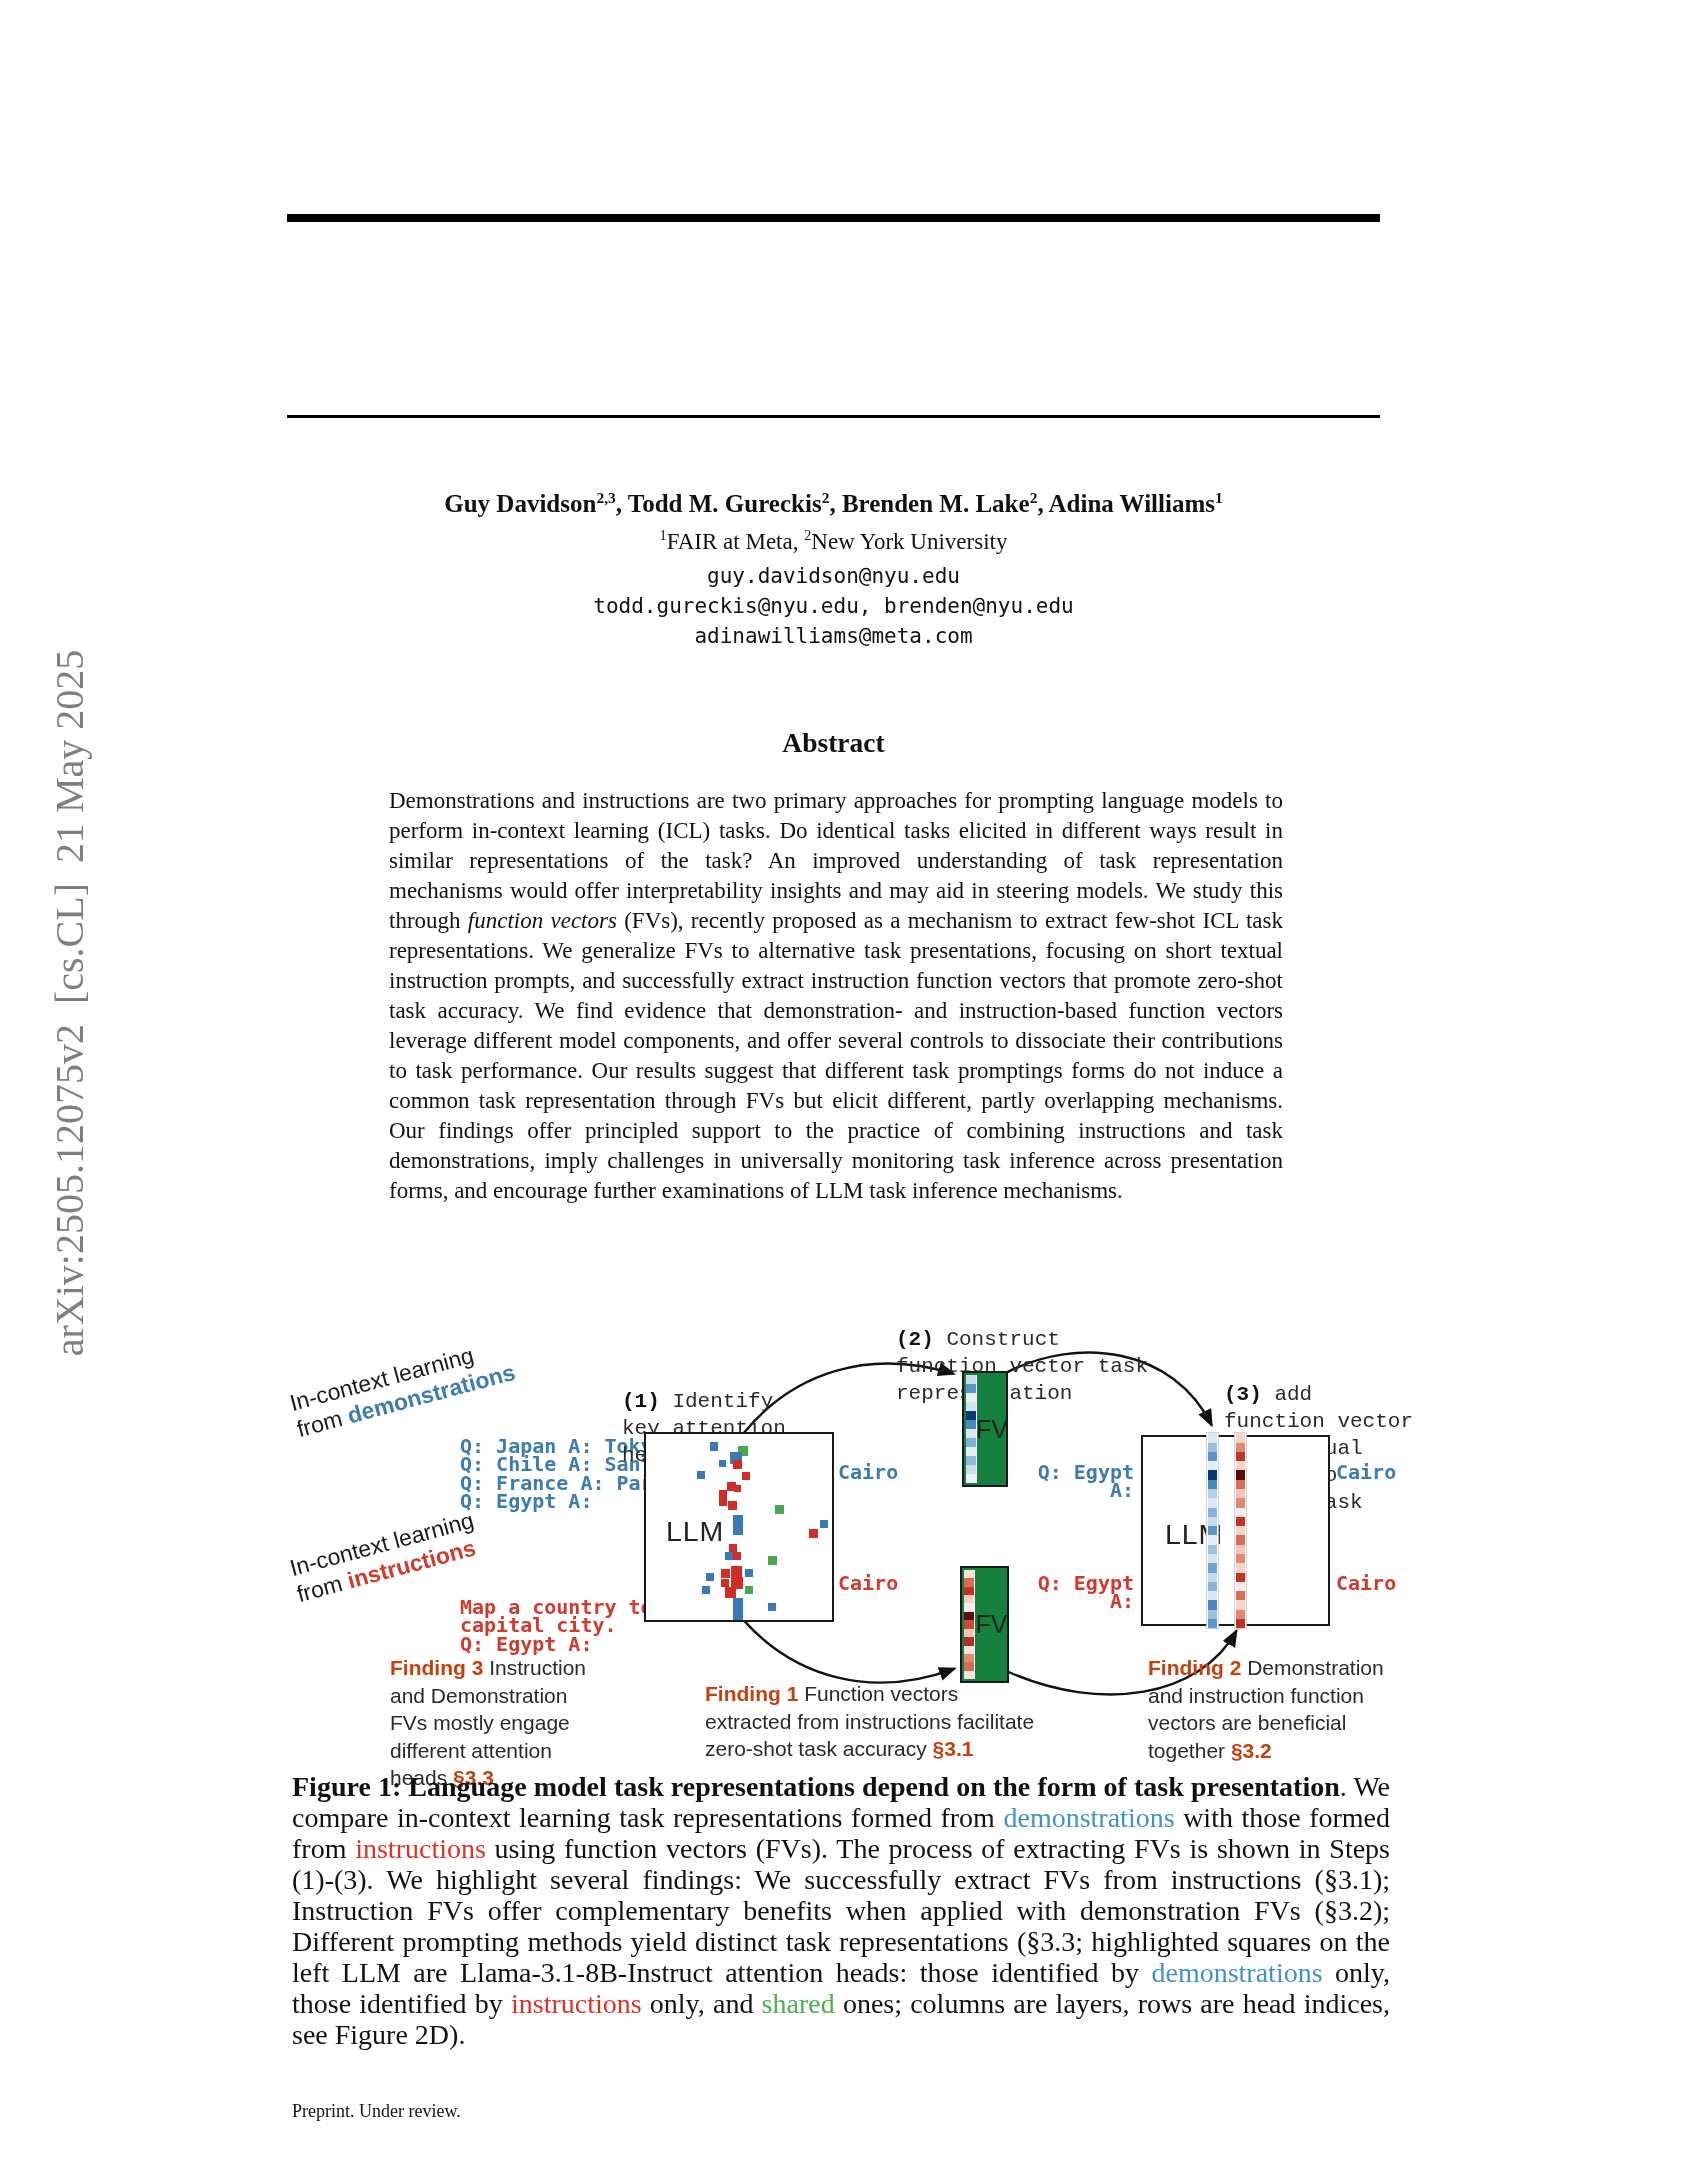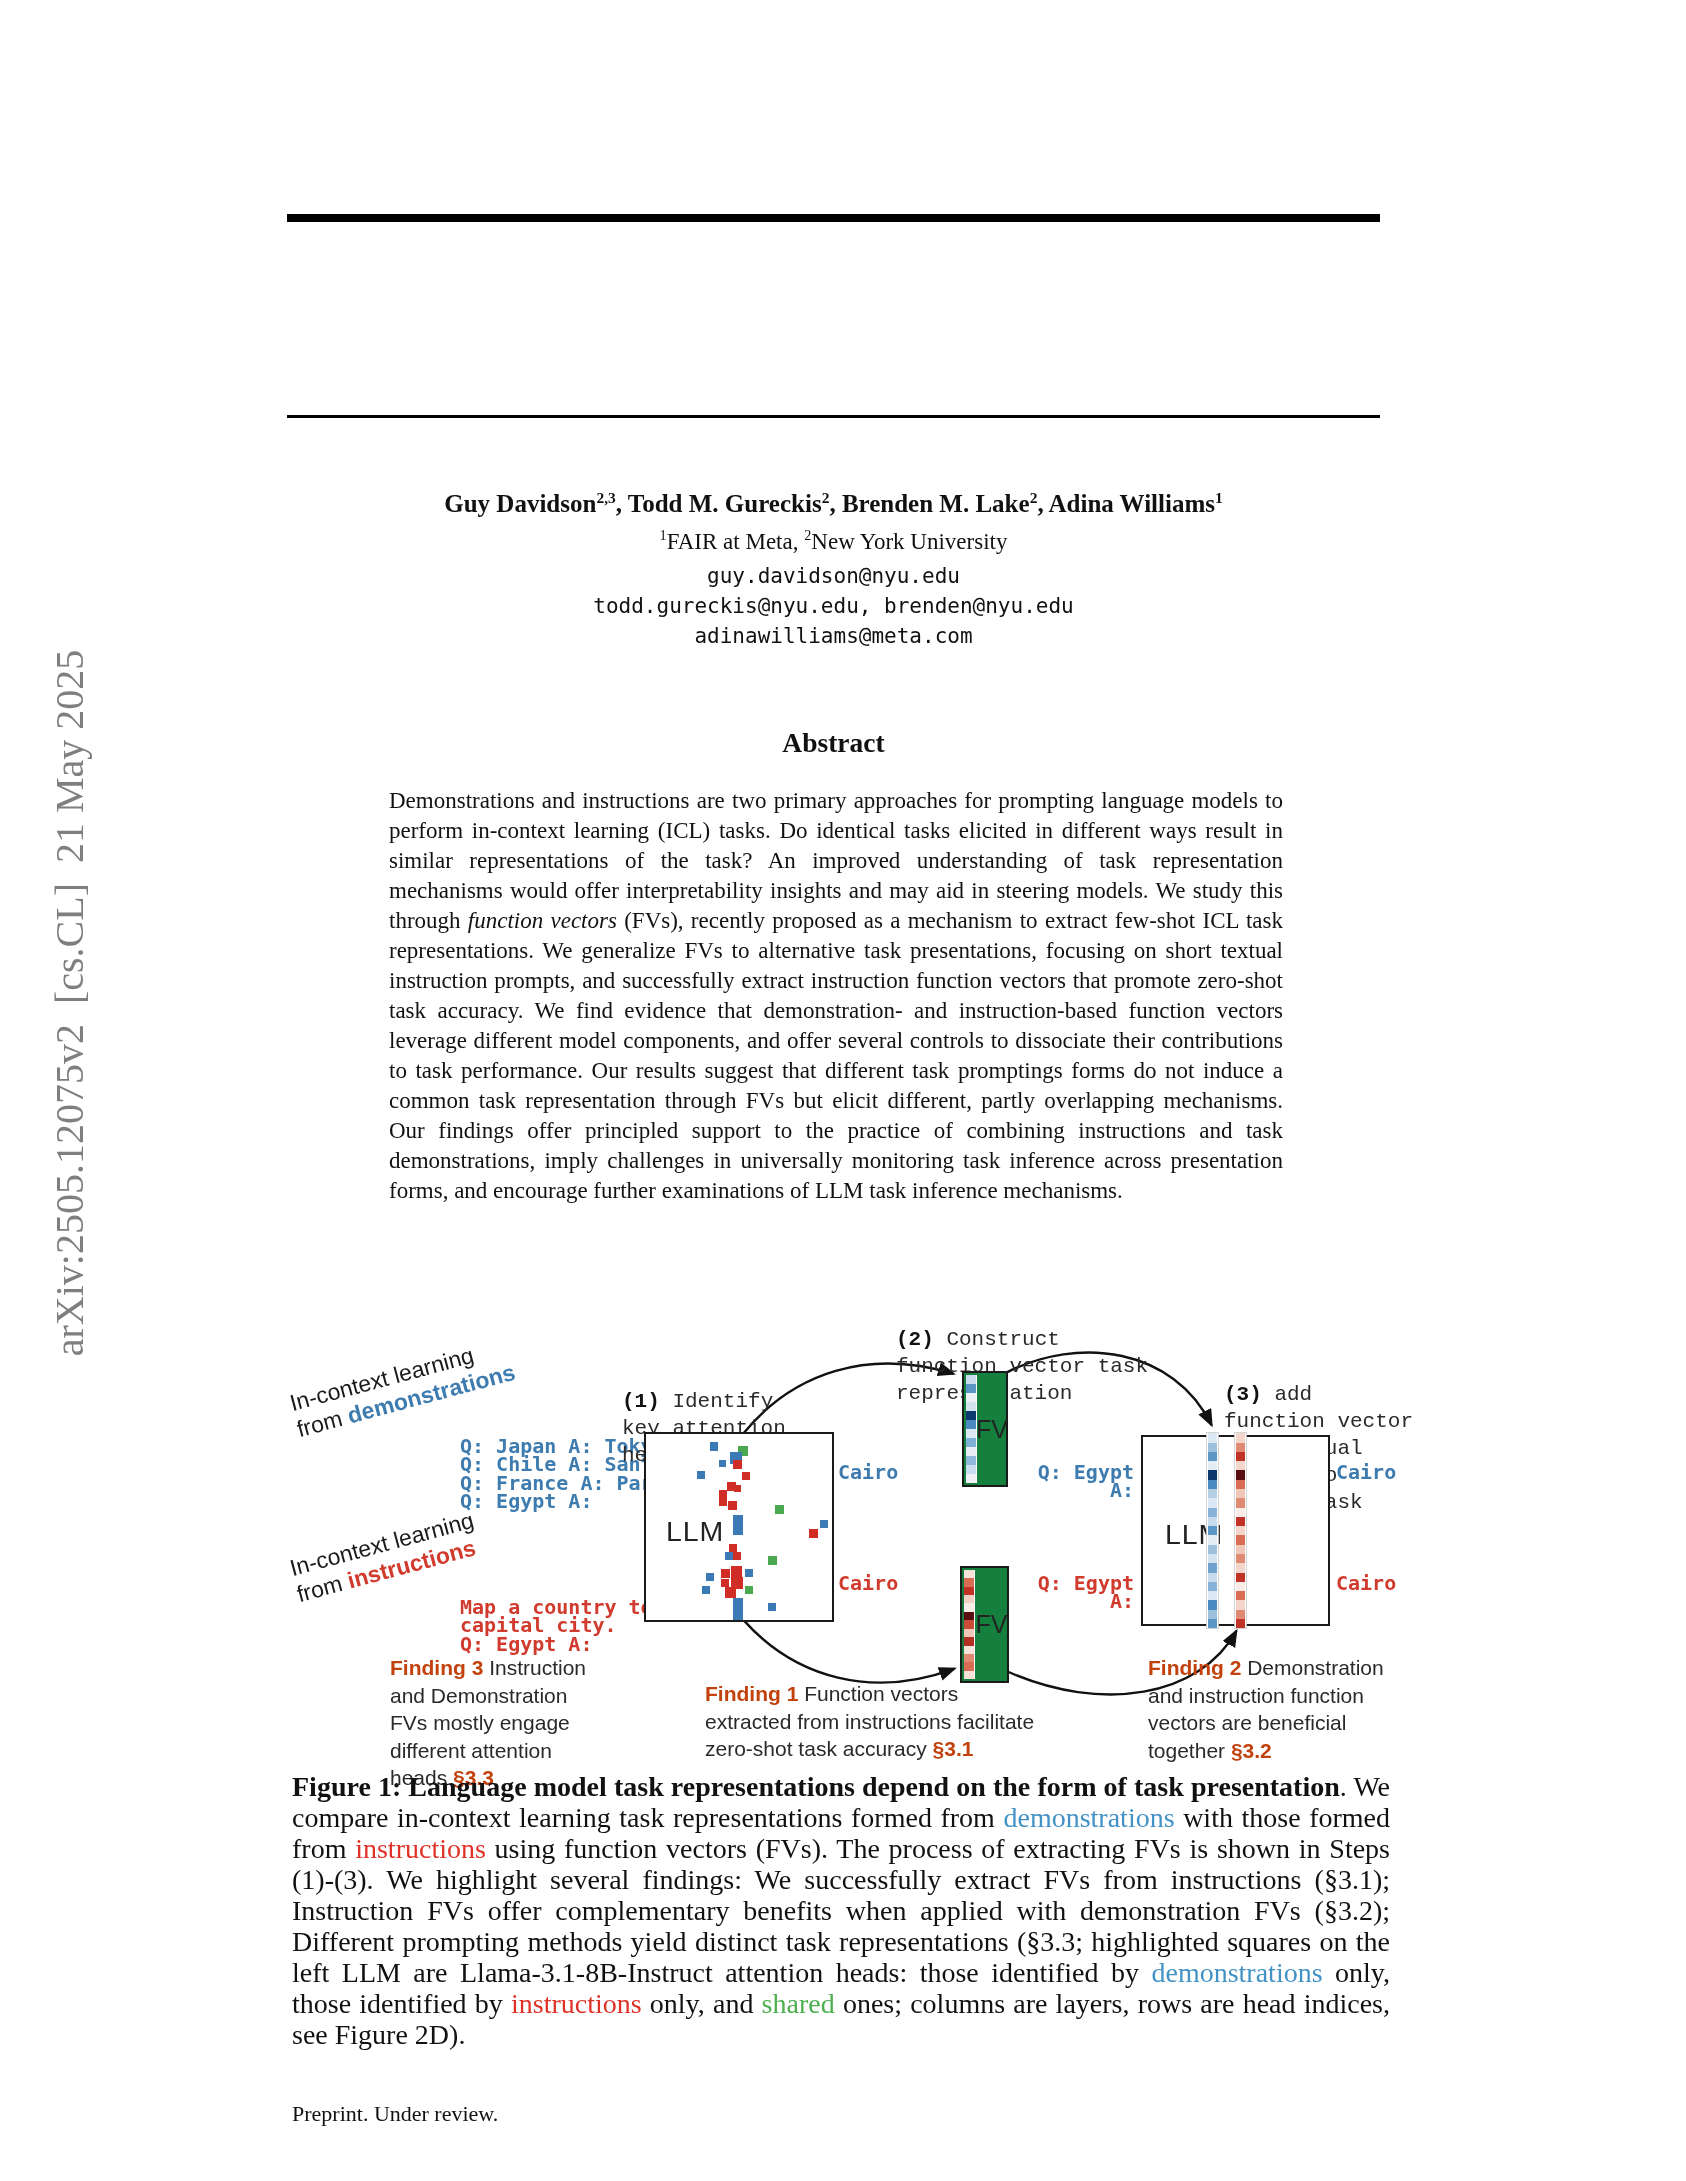--- a/index.html
+++ b/index.html
@@ -43,21 +43,21 @@
   .finding{font-size:21px;line-height:27.5px;color:#2a2a2a;}
   .finding b{color:#c2410c;margin-top:36px;}
   .heads-layer{position:absolute;left:0;top:0;right:0;bottom:0;}
 
   
   .caption{left:292px;top:1771px;width:1098px;font-size:28px;line-height:31px;text-align:justify;}
   .caption .cb{font-weight:bold;}
   .cap-blue{color:#4292c6;}
   .cap-red{color:#e03127;}
   .cap-green{color:#4daf4f;}
-  .footer{left:292px;top:2101px;font-size:22px;}
+  .footer{left:292px;top:2101px;font-size:18px;}
 </style>
 </head>
 <body>
 
 <div class="page">
 
   <div class="abs arxiv-side">arXiv:2505.12075v2  [cs.CL]  21 May 2025</div>
 
   <div class="abs rule-thick"></div>
   <div class="abs rule-thin"></div>

